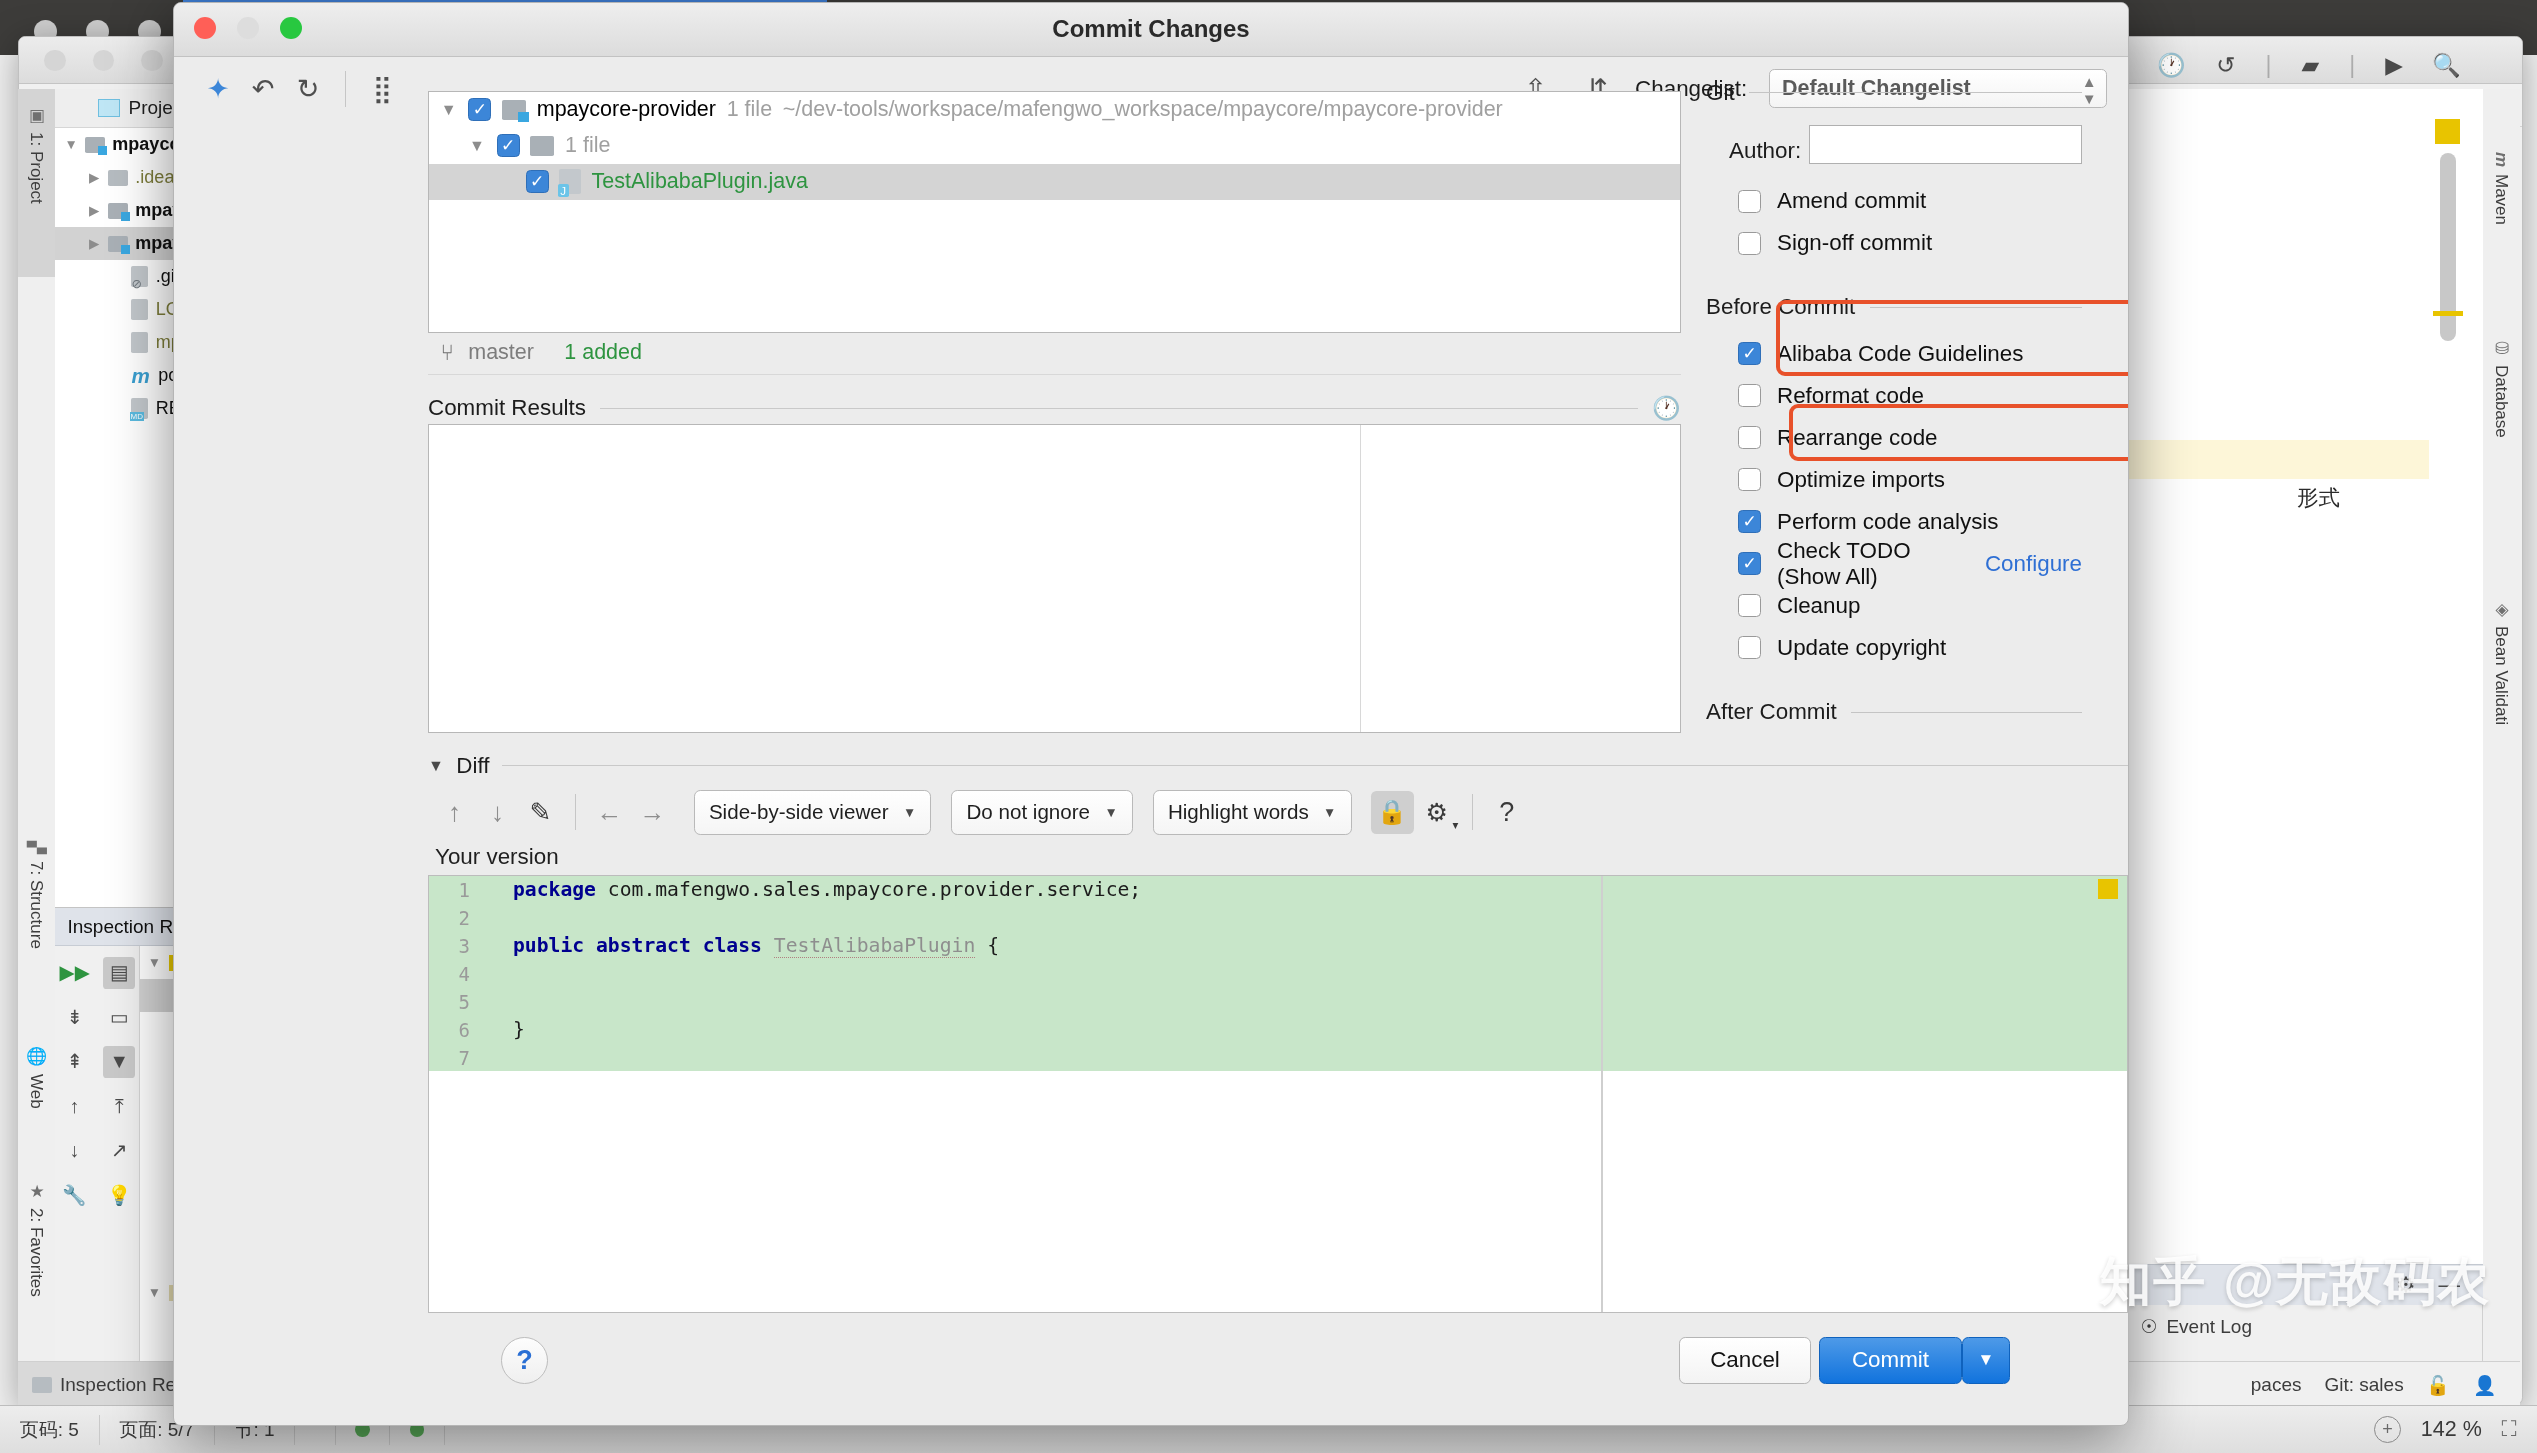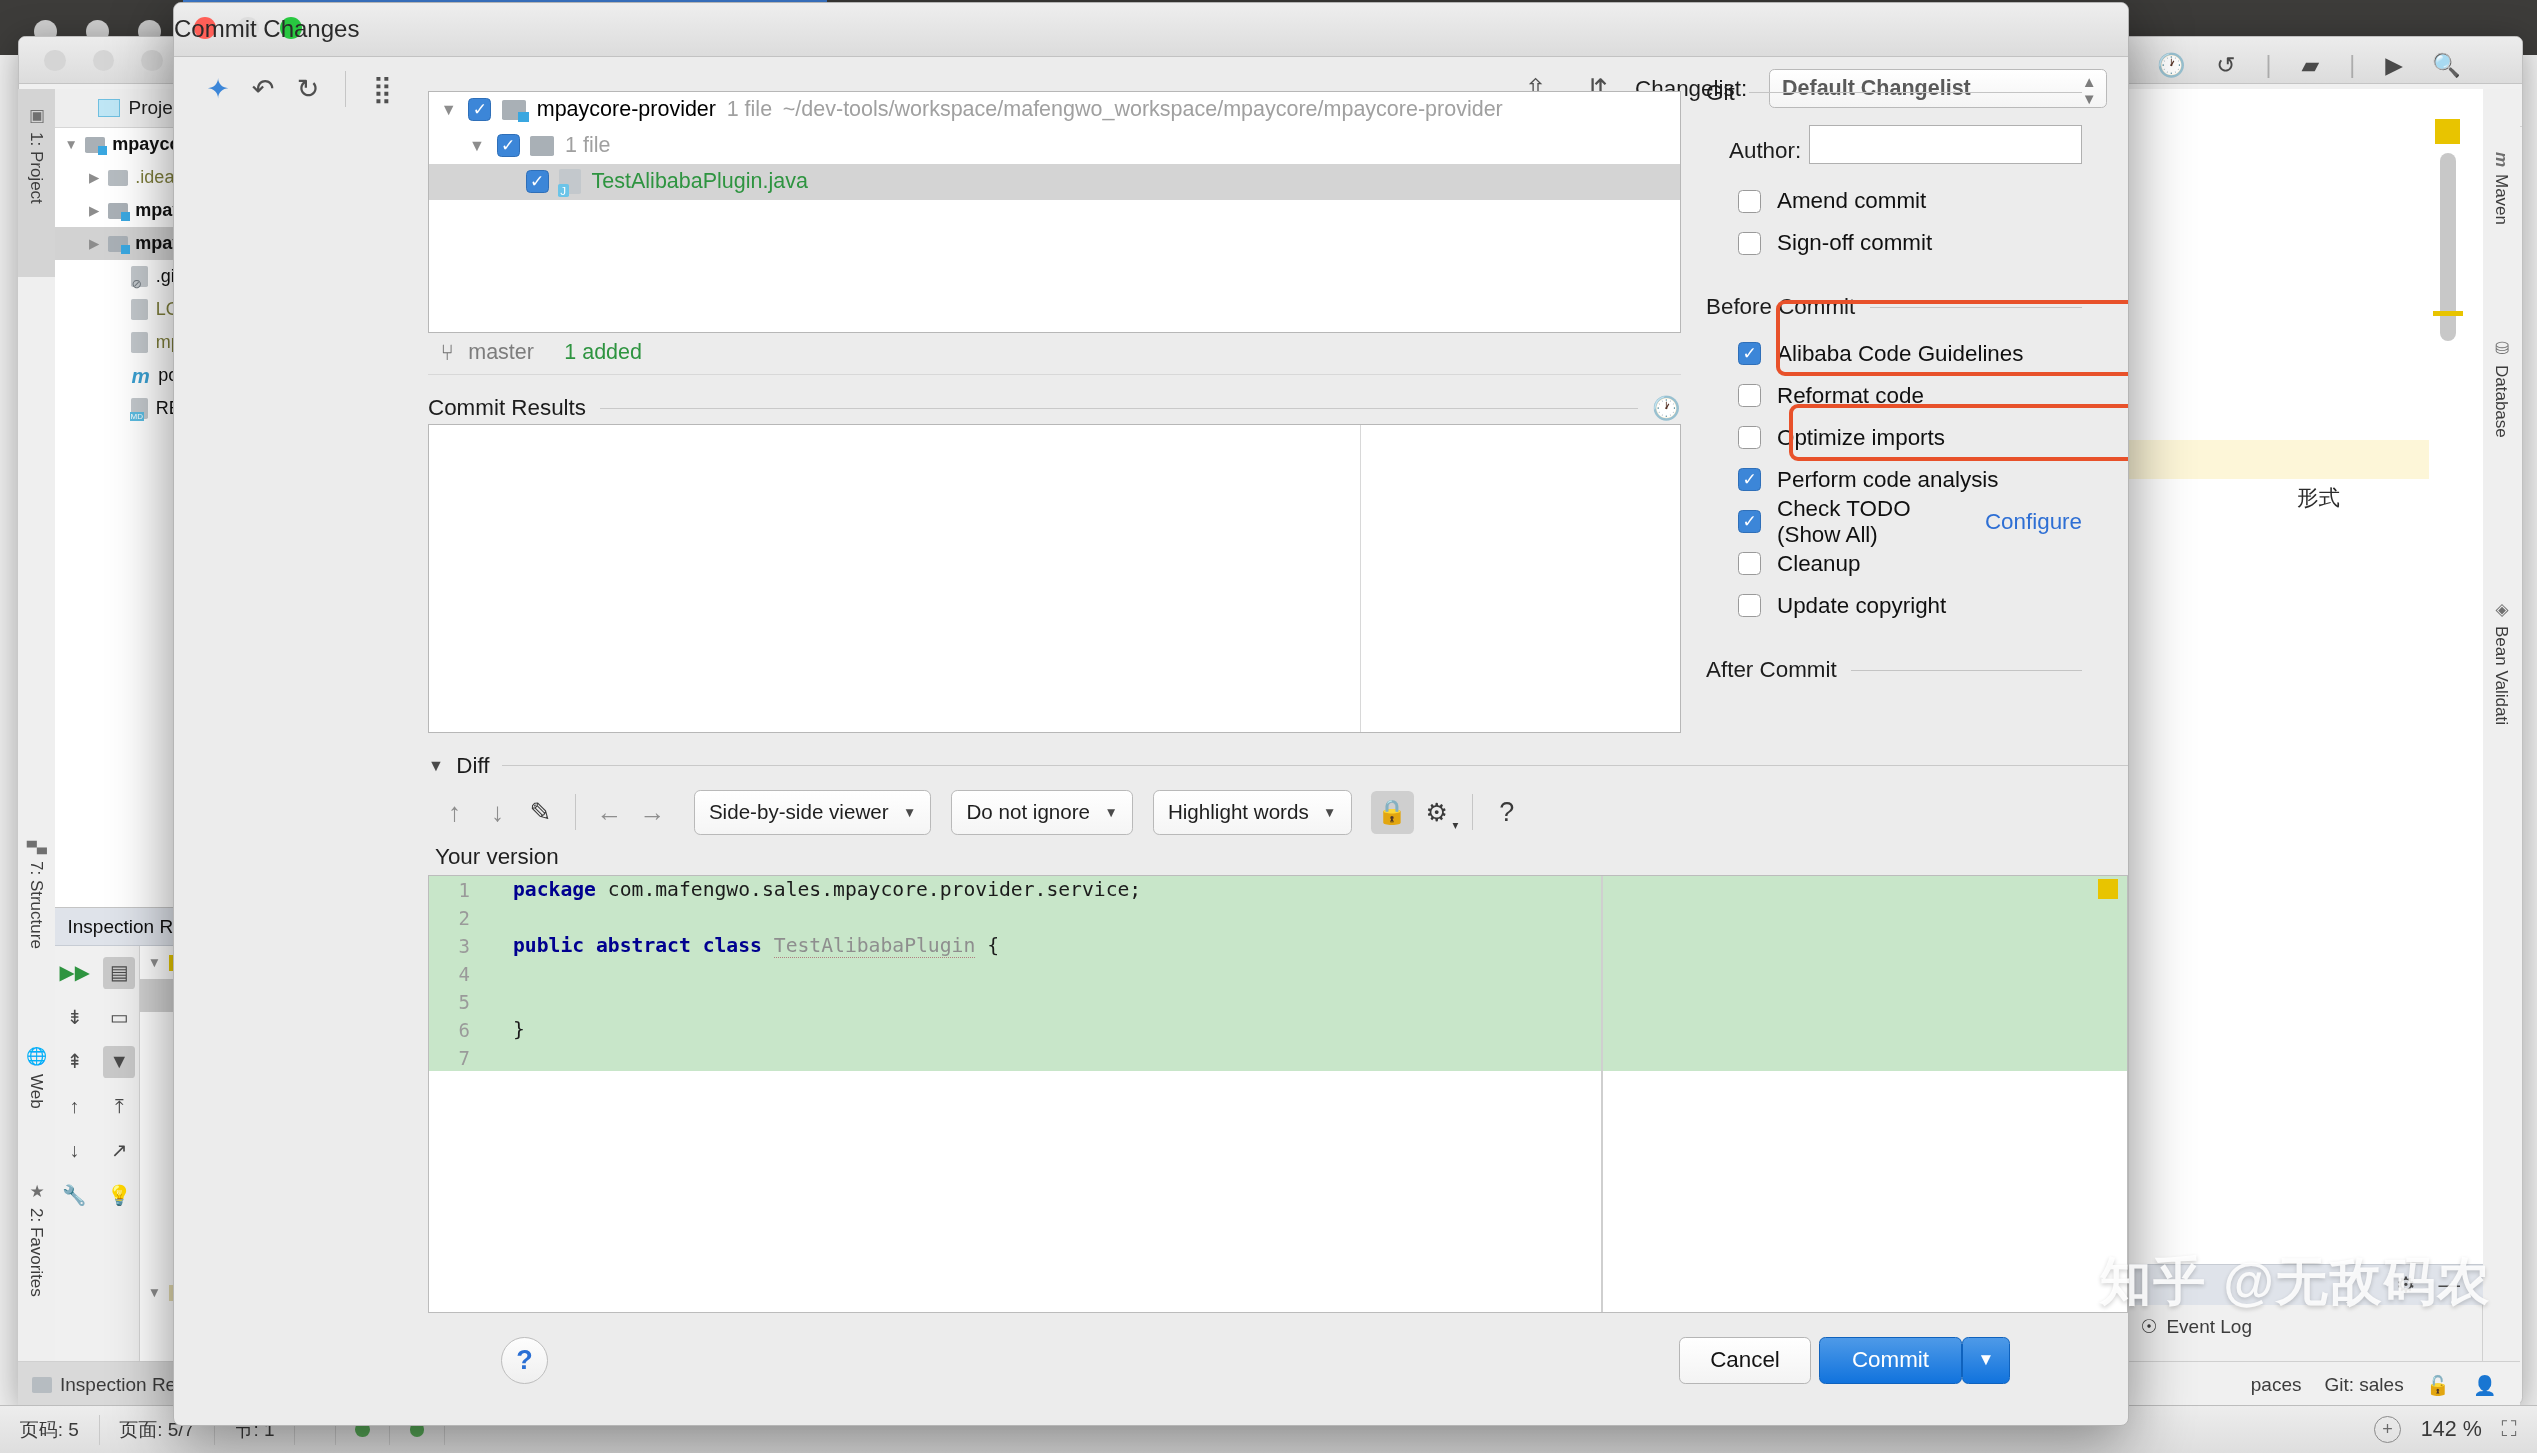--- a/index.html
+++ b/index.html
@@ -187,22 +187,22 @@
   #dlg-title{
     height:54px;background:linear-gradient(#eeeeee,#dcdcdc);
     border-bottom:0.9px solid #c2c2c2;position:relative;
   }
   #dlg-title .dots{position:absolute;left:19.7px;top:14.3px;display:flex;gap:20.6px;}
   #dlg-title .dots span{width:22.4px;height:22.4px;border-radius:50%;}
   .d-red{background:#ff5f57;}
   .d-yel{background:#dddddd;}
   .d-grn{background:#28c840;}
   #dlg-title-text{
-    position:absolute;left:0;right:0;top:12.5px;text-align:left;
-    font-size:24px;color:#2a2a2a;
+    position:absolute;left:0;right:0;top:12.5px;text-align:center;
+    font-size:24px;color:#2a2a2a;font-weight:bold;
   }
 
   
   #dlg-toolbar{height:64px;display:flex;align-items:center;padding:0 21.5px;gap:0;}
   .tbicon{width:45px;height:45px;display:flex;align-items:center;justify-content:center;
     font-size:27px;color:#4f4f4f;}
   .tbicon.blue{color:#3c86d8;}
   .tbsep{width:0.9px;height:36px;background:#c6c6c6;margin:0 14.3px;}
   #toolbar-right{margin-left:auto;display:flex;align-items:center;gap:16px;}
   #changelist-label{font-size:22.4px;color:#1c1c1c;margin-right:5.4px;}
@@ -769,20 +769,24 @@
         <div class="gcb-row">
           <span class="gcb on">✓</span>
           <span class="gcb-label">Alibaba Code Guidelines</span>
         </div>
         <div class="gcb-row">
           <span class="gcb"></span>
           <span class="gcb-label">Reformat code</span>
         </div>
         <div class="gcb-row">
           <span class="gcb"></span>
+          <span class="gcb-label">Rearrange code</span>
+        </div>
+        <div class="gcb-row">
+          <span class="gcb"></span>
           <span class="gcb-label">Optimize imports</span>
         </div>
         <div class="gcb-row">
           <span class="gcb on">✓</span>
           <span class="gcb-label">Perform code analysis</span>
         </div>
         <div class="gcb-row">
           <span class="gcb on">✓</span>
           <span class="gcb-label">Check TODO (Show All)</span>
           <span class="gcb-link">Configure</span>

